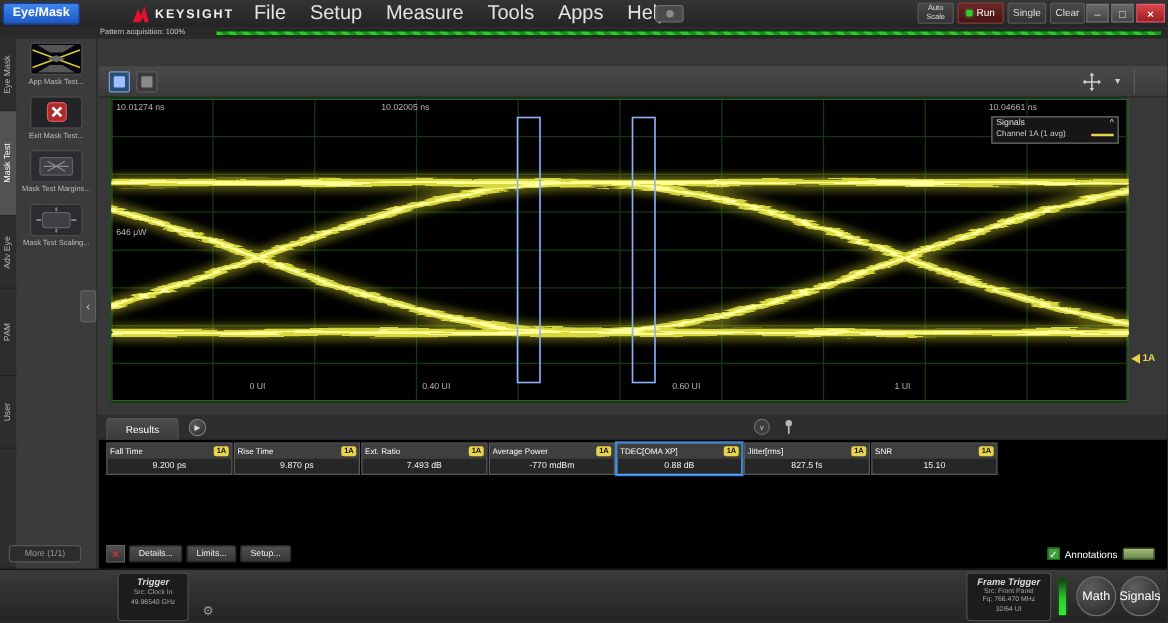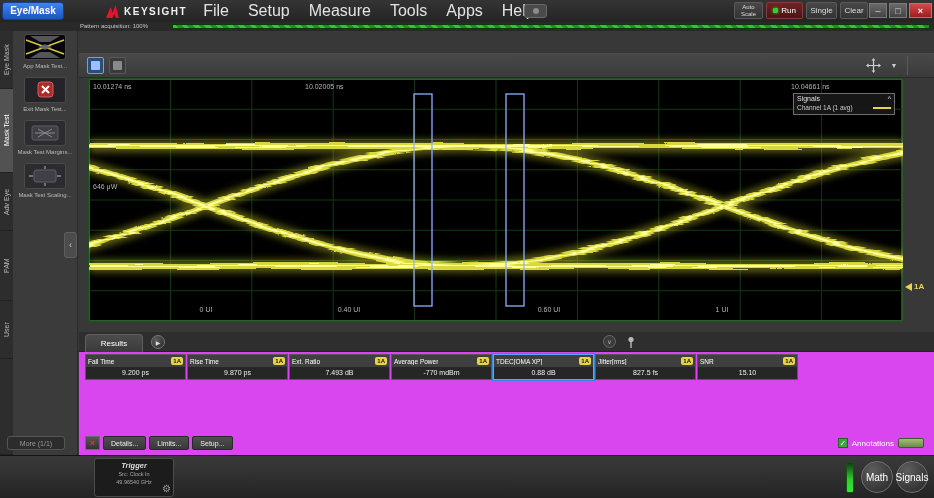--- a/index.html
+++ b/index.html
@@ -86,21 +86,21 @@
             border:1px solid #6e6e6e; }
   .legend-hd { display:flex; justify-content:space-between; padding:1px 3px; font-size:7px; color:#e0e0e0; }
   .legend-row { display:flex; align-items:center; gap:3px; padding:1px 3px 3px; font-size:6.5px; color:#ccc; }
   .legend-line { width:18px; height:2px; margin-left:auto; }
   .marker-1a { position:absolute; left:905px; top:282px; display:flex; align-items:center; gap:2px;
                color:#e8d44a; font-size:8px; font-weight:bold; }
   .marker-1a .tri { width:0; height:0; border-top:4px solid transparent; border-bottom:4px solid transparent;
                     border-right:7px solid #e8d44a; }
 
   
-  .results { position:absolute; left:79px; top:332px; right:0; height:123px; background:#d946ef; }
+  .results { position:absolute; left:79px; top:332px; right:0; height:123px; background:#000000; }
   .res-hd { position:relative; height:20px; background:#2e2e2e; border-bottom:1px solid #232323; }
   .res-tab { position:absolute; left:6px; top:2px; width:58px; height:18px;
              background:linear-gradient(#4c4c4c,#3a3a3a); border:1px solid #5e5e5e; border-bottom:none;
              border-radius:4px 4px 0 0; color:#fff; font-size:8px; display:flex; align-items:center; justify-content:center; }
   .circ-sm { position:absolute; width:13px; height:13px; border-radius:50%; background:#3c3c3c;
              border:1px solid #6a6a6a; color:#bbb; font-size:6px; display:flex; align-items:center; justify-content:center; }
   .meas-row { position:absolute; left:6px; top:22px; display:flex; gap:1px; }
   .cell { width:101px; border:1px solid #585858; background:#262626; }
   .cell.selected { border:1px solid #55aaff; box-shadow:0 0 0 1px #3388dd; }
   .cell-top { height:12px; background:#3f3f3f; display:flex; align-items:center; justify-content:space-between; padding:0 2px; }
@@ -125,21 +125,21 @@
                background:linear-gradient(#3a3a3a,#242424); border-top:1px solid #141414; }
   .chan-block { position:absolute; left:2px; top:2px; width:90px; height:39px; background:#1d1d1d;
                 border:1px solid #4c4c4c; border-radius:3px; padding:2px 4px; display:flex;
                 flex-direction:column; justify-content:space-between; }
   .chan-row { display:flex; align-items:center; gap:4px; font-size:7.5px; color:#eee; }
   .swatch { width:7px; height:7px; border-radius:1px; flex:none; }
   .sb-panel { position:absolute; top:2px; height:39px; background:#1c1c1c; border:1px solid #4c4c4c;
               border-radius:3px; text-align:center; padding-top:2px; overflow:hidden; }
   .sb-title { font-size:7.5px; font-style:italic; font-weight:bold; color:#ddd; }
   .sb-line { font-size:5.5px; color:#a8a8a8; line-height:1.5; white-space:nowrap; }
-  .trigger-panel { left:94px; width:80px; }
+  .trigger-panel { left:94px; width:57px; }
   .gear { position:absolute; left:162px; top:27px; color:#999; font-size:10px; }
   .timebase-panel { left:645px; width:62px; }
   .acq-panel { left:709px; width:62px; }
   .frame-panel { left:773px; width:68px; }
   .frame-panel .sb-line { line-height:1.35; }
   .led { position:absolute; left:846px; top:6px; width:8px; height:31px; border-radius:2px;
          border:1px solid #145214; background:linear-gradient(#133c13 0%, #2ecc2e 55%, #37e637 100%); }
   .circle-btn { position:absolute; top:5px; width:32px; height:32px; border-radius:50%;
                 background:radial-gradient(circle at 35% 28%, #5e5e5e, #242424); border:1px solid #707070;
                 color:#fff; font-size:10px; display:flex; align-items:center; justify-content:center; }
@@ -420,18 +420,24 @@
     </div>
   </div>
 
   <div class="statusbar">
     <div class="sb-panel trigger-panel">
       <div class="sb-title">Trigger</div>
       <div class="sb-line">Src: Clock In</div>
       <div class="sb-line">49.96540 GHz</div>
     </div>
     <div class="gear">⚙</div>
+    <div class="sb-panel frame-panel">
+      <div class="sb-title">Frame Trigger</div>
+      <div class="sb-line">Src: Front Panel</div>
+      <div class="sb-line">Fq: 766.470 MHz</div>
+      <div class="sb-line">32/64 UI</div>
+    </div>
     <div class="led"></div>
     <div class="circle-btn math-btn">Math</div>
     <div class="circle-btn signals-btn">Signals</div>
   </div>
 
 </div>
 
 </body></html>

